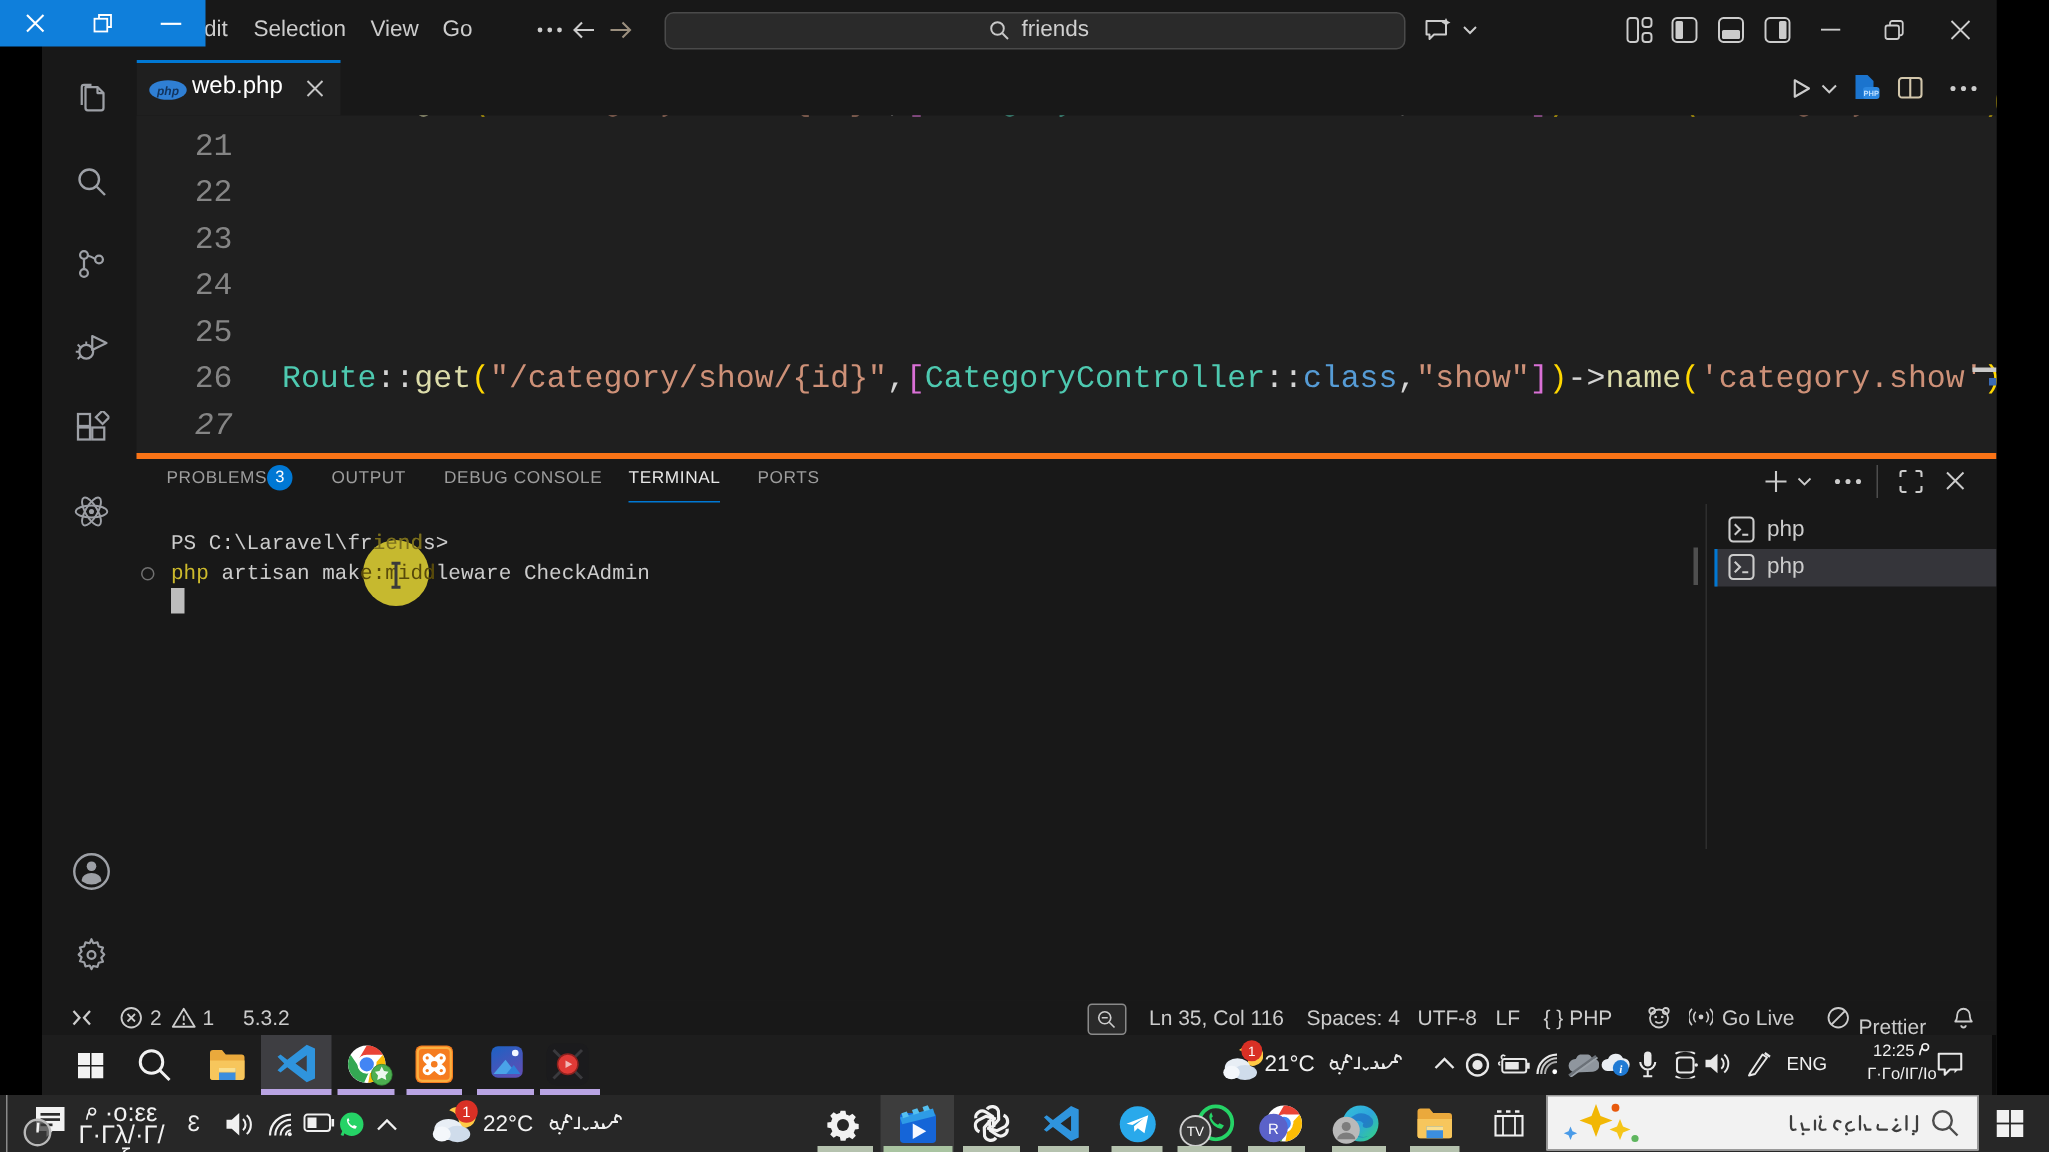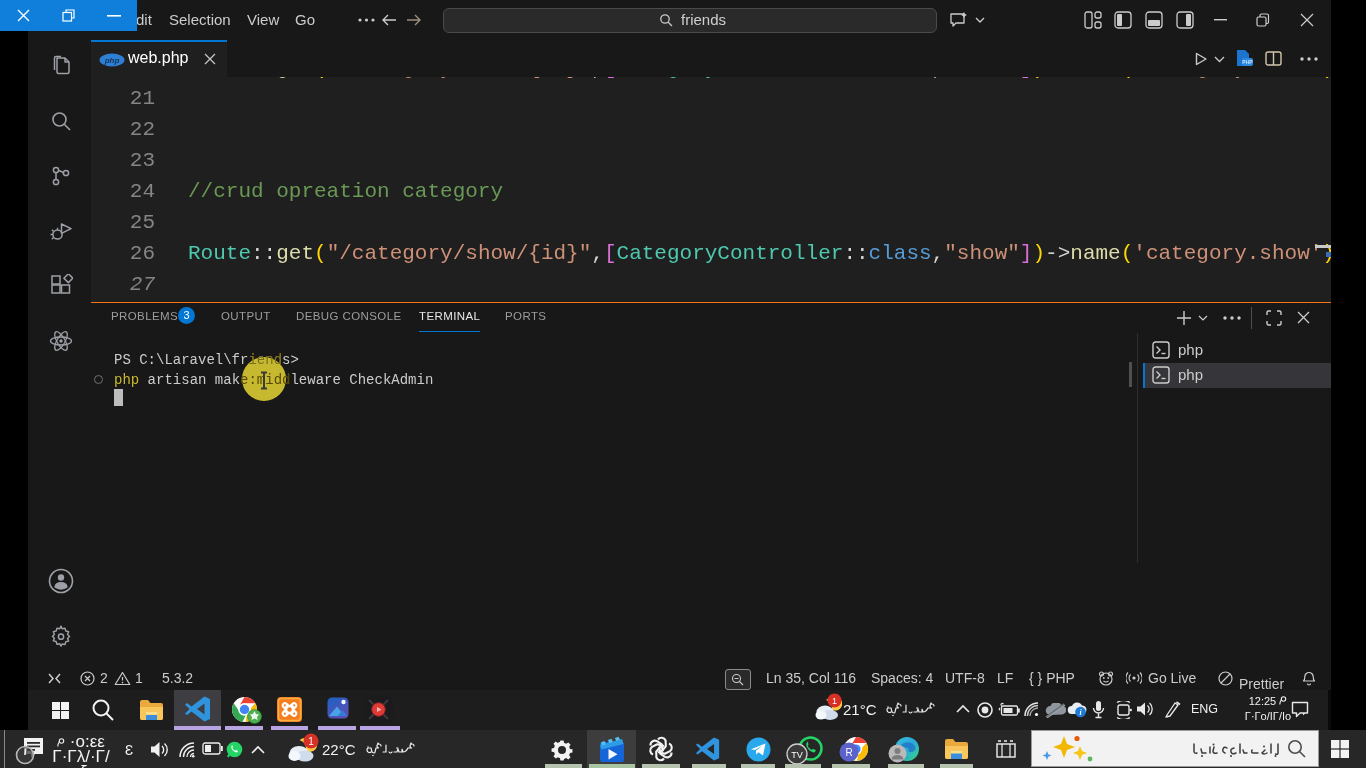--- a/index.html
+++ b/index.html
@@ -109,31 +109,30 @@
   </div>
 
   <div class="ab" id="editor" style="left:0;top:40px;width:1307px;height:262px;background:#1f1f1f;overflow:hidden;">
     <div id="codelines" class="mono" style="position:absolute;left:0;top:0;font-size:21px;line-height:31px;white-space:pre;color:#d4d4d4;">
       <div class="ab" style="left:67px;top:13px;width:60px;text-align:right;color:#858585;">20</div>
       <div class="ab" style="left:160px;top:13px;"><span style="color:#4EC9B0">Route</span>::<span style="color:#DCDCAA">get</span><span style="color:#ffd700">(</span><span style="color:#ce9178">"/category/edit/{id}"</span>,<span style="color:#da70d6">[</span><span style="color:#4EC9B0">CategoryController</span>::<span style="color:#569cd6">class</span>,<span style="color:#ce9178">"edit"</span><span style="color:#da70d6">]</span><span style="color:#ffd700">)</span>-&gt;<span style="color:#DCDCAA">name</span><span style="color:#ffd700">(</span><span style="color:#ce9178">'category.edit'</span><span style="color:#ffd700">)</span>;</div>
       <div class="ab" style="left:67px;top:43px;width:60px;text-align:right;color:#858585;">21</div>
       <div class="ab" style="left:67px;top:74px;width:60px;text-align:right;color:#858585;">22</div>
       <div class="ab" style="left:67px;top:105px;width:60px;text-align:right;color:#858585;">23</div>
       <div class="ab" style="left:67px;top:136px;width:60px;text-align:right;color:#858585;">24</div>
-      <div class="ab" style="left:160px;top:136px;color:#6A9955;">//crud opreation category</div>
       <div class="ab" style="left:67px;top:167px;width:60px;text-align:right;color:#858585;">25</div>
       <div class="ab" style="left:67px;top:198px;width:60px;text-align:right;color:#858585;">26</div>
       <div class="ab" style="left:160px;top:198px;"><span style="color:#4EC9B0">Route</span>::<span style="color:#DCDCAA">get</span><span style="color:#ffd700">(</span><span style="color:#ce9178">"/category/show/{id}"</span>,<span style="color:#da70d6">[</span><span style="color:#4EC9B0">CategoryController</span>::<span style="color:#569cd6">class</span>,<span style="color:#ce9178">"show"</span><span style="color:#da70d6">]</span><span style="color:#ffd700">)</span>-&gt;<span style="color:#DCDCAA">name</span><span style="color:#ffd700">(</span><span style="color:#ce9178">'category.show'</span><span style="color:#ffd700">)</span>-&gt;</div>
       <div class="ab" style="left:67px;top:229px;width:60px;text-align:right;color:#858585;font-style:italic;">27</div>
       <div class="ab" style="left:1287px;top:205px;width:16px;height:3px;background:#c9c9c9;"></div>
       <div class="ab" style="left:1298px;top:212px;width:5px;height:5px;background:#3b6bb5;"></div>
     </div>
   </div>
 
-  <div class="ab" id="panel" style="left:0;top:302px;width:1303px;height:365px;background:#181818;border-top:1px solid #f97316;box-sizing:border-box;">
+  <div class="ab" id="panel" style="left:0;top:302px;width:1303px;height:365px;background:#181818;border-top:4px solid #f97316;box-sizing:border-box;">
     <div class="ab" style="left:83px;top:7px;color:#9d9d9d;font-size:11.5px;letter-spacing:0.4px;white-space:nowrap;">
       <span>PROBLEMS</span>
       <span class="ab" style="left:67px;top:-3px;width:17px;height:17px;background:#0078d4;border-radius:50%;color:#fff;text-align:center;line-height:17px;font-size:11px;letter-spacing:0;">3</span>
       <span class="ab" style="left:110px;top:0;">OUTPUT</span>
       <span class="ab" style="left:185px;top:0;">DEBUG CONSOLE</span>
       <span class="ab" style="left:308px;top:0;color:#e7e7e7;">TERMINAL<span class="ab" style="left:0;top:21px;width:61px;border-bottom:1px solid #0078d4;"></span></span>
       <span class="ab" style="left:394px;top:0;">PORTS</span>
     </div>
 
     <svg class="ab" style="left:1148px;top:7px;" width="16" height="16" viewBox="0 0 16 16">

